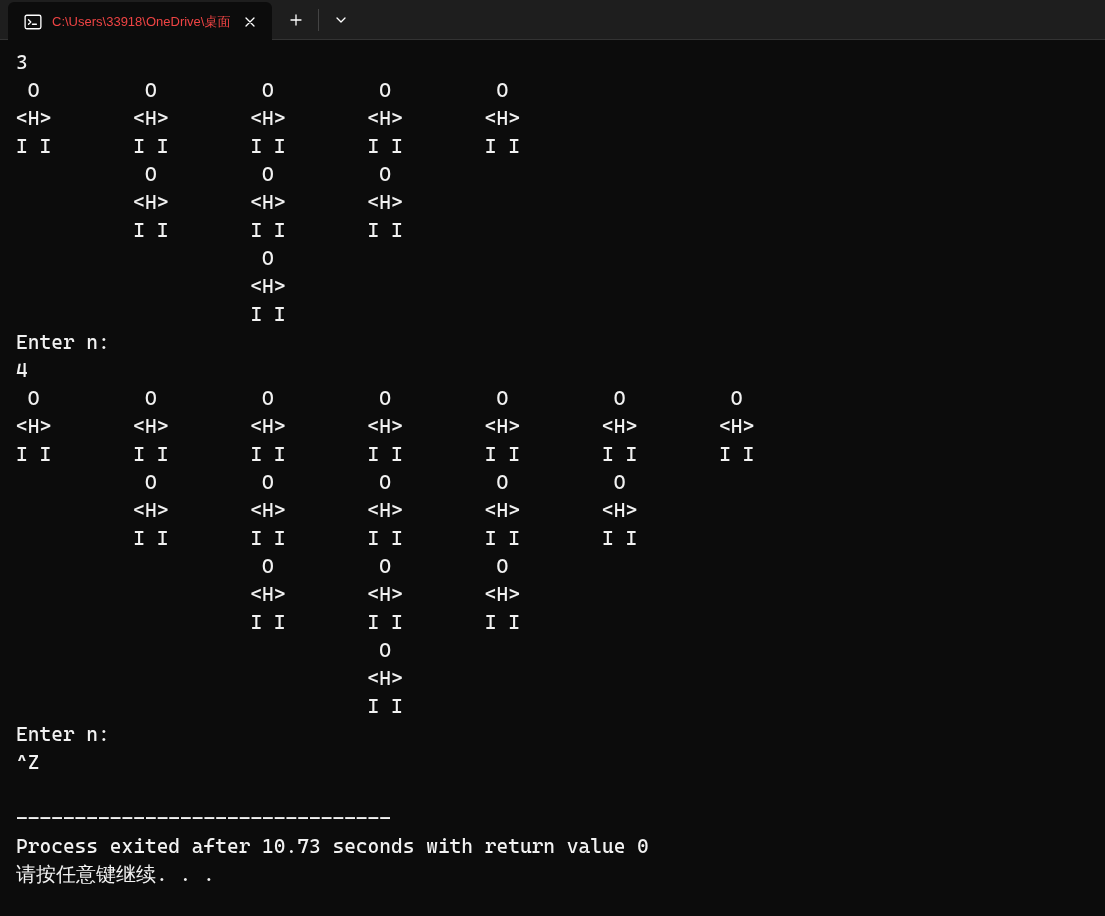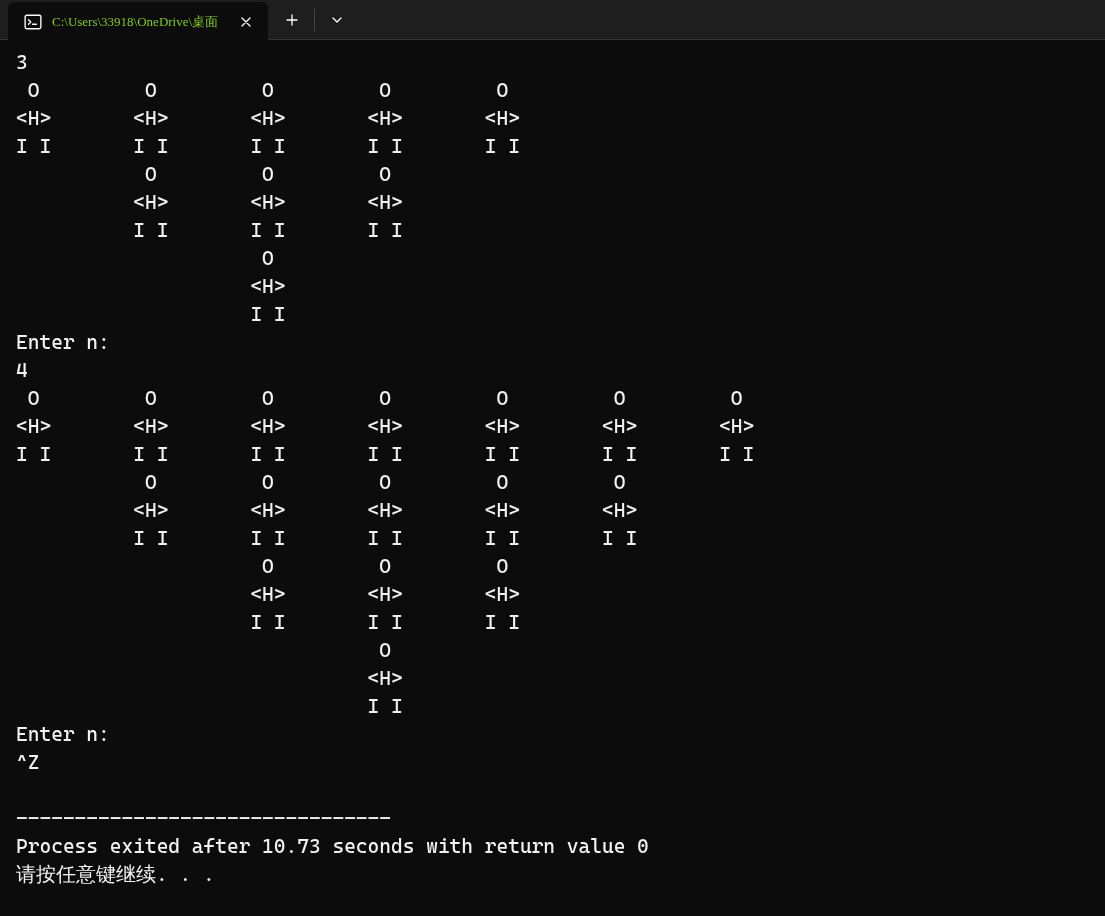--- a/index.html
+++ b/index.html
@@ -42,23 +42,23 @@
       display: flex;
       align-items: center;
       justify-content: center;
       flex-shrink: 0;
     }
     .tab-icon svg {
       width: 18px;
       height: 18px;
     }
     .tab-title {
-      font-family: Liberation Serif, serif;
+      font-family: Liberation Sans, sans-serif;
       font-size: 13px;
-      color: #84cc16;
+      color: #ef4444;
       white-space: nowrap;
       overflow: hidden;
       text-overflow: ellipsis;
       flex: 1;
     }
     .tab-close {
       width: 20px;
       height: 20px;
       display: flex;
       align-items: center;

